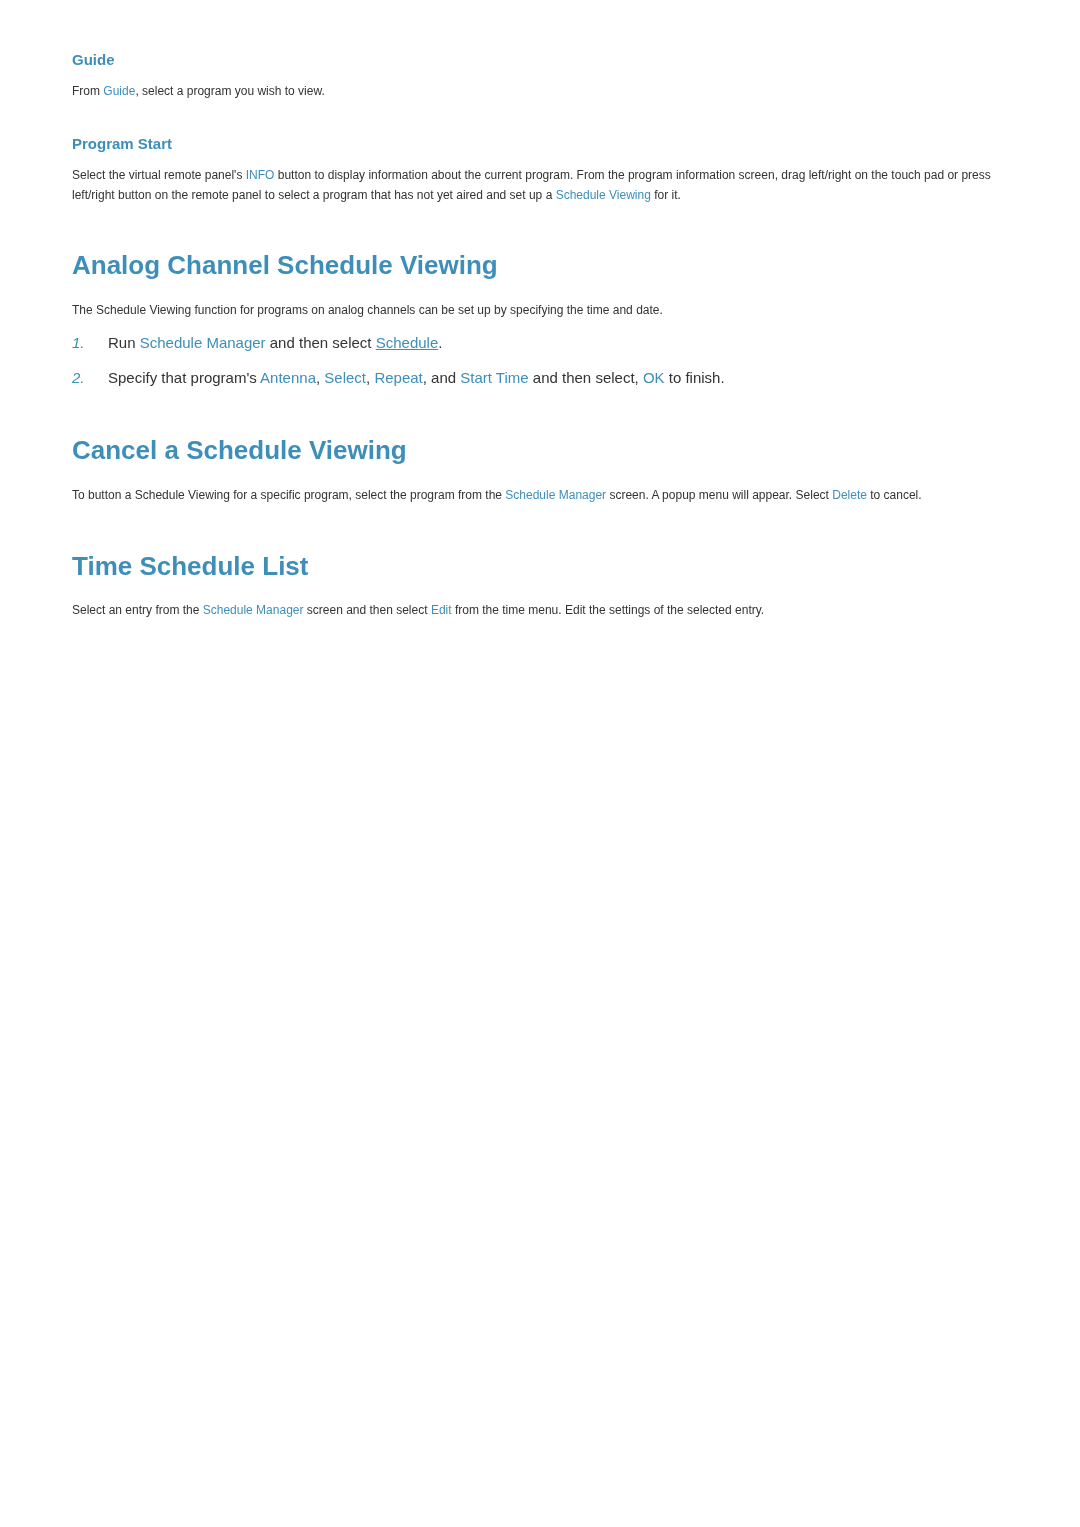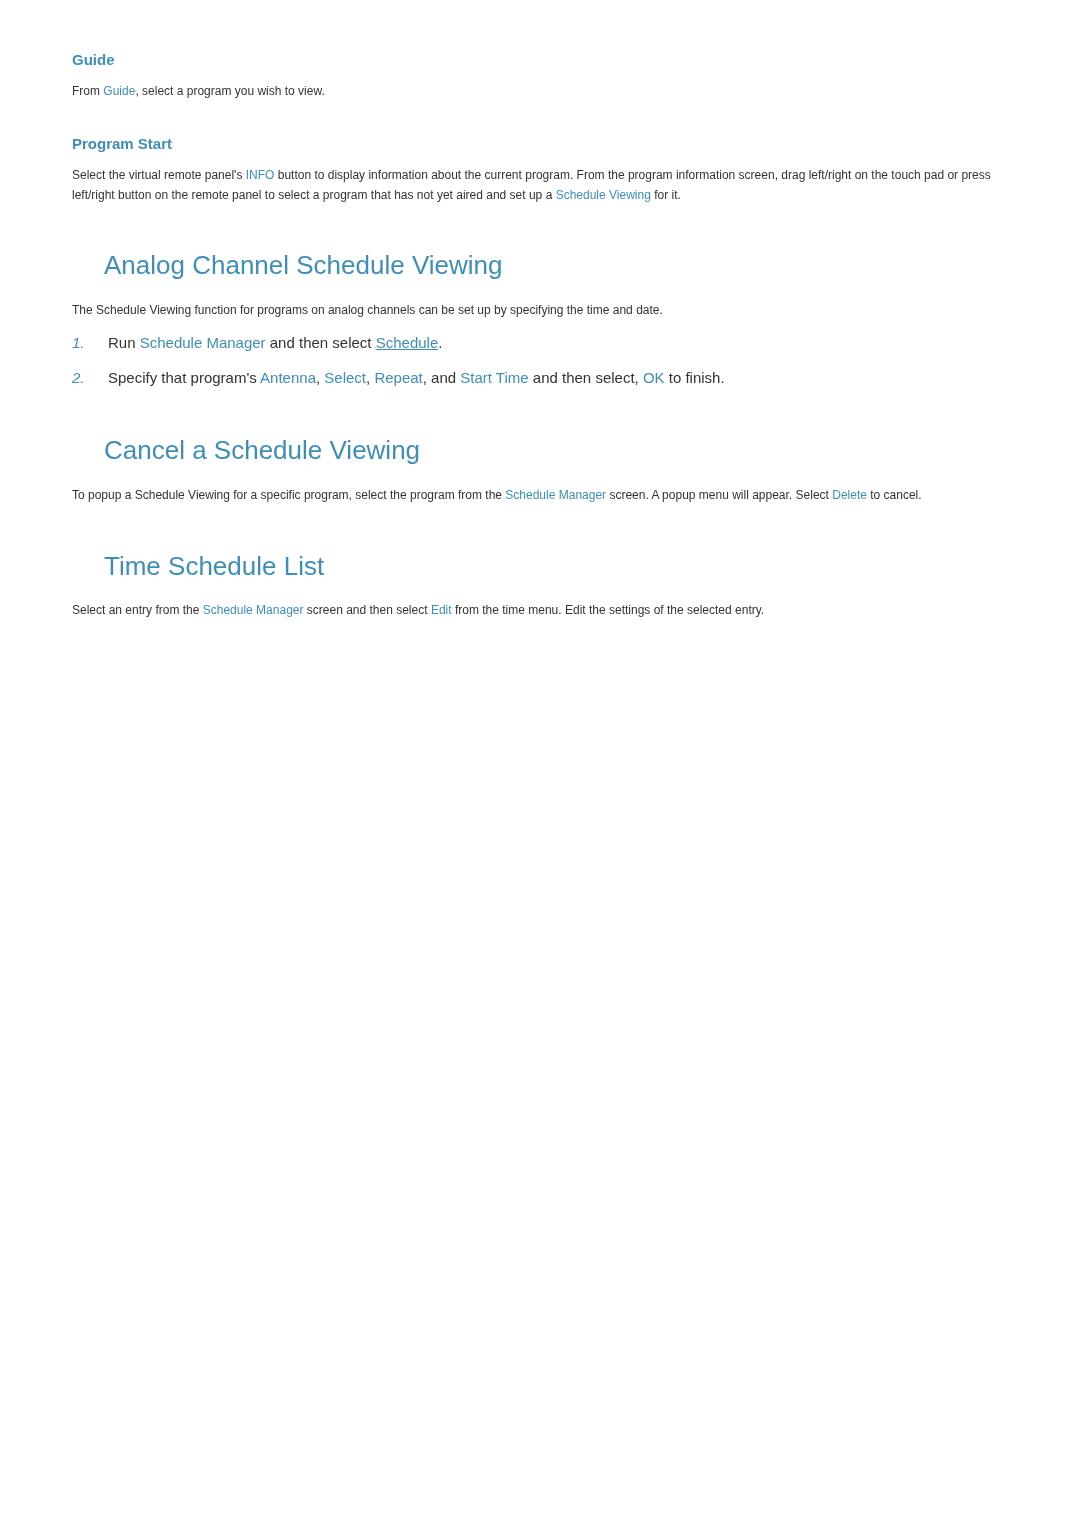--- a/index.html
+++ b/index.html
@@ -26,24 +26,23 @@
     .section-heading-small {
       color: #3d8eb9;
       font-size: 15px;
       font-weight: 600;
       margin-bottom: 10px;
     }
 
     .section-heading-large {
       color: #3d8eb9;
       font-size: 26px;
-      font-weight: 400;
+      font-weight: 700;
       margin-bottom: 14px;
       padding-top: 10px;
-      margin-left: 32px;
     }
 
     p {
       color: #333333;
       font-size: 12px;
       line-height: 1.65;
       margin-bottom: 10px;
     }
 
     .link {
@@ -120,21 +119,21 @@
       <span>
         <span>Specify that program's </span><a class="link">Antenna</a><span>, </span><a class="link">Select</a><span>, </span><a class="link">Repeat</a><span>, and </span><a class="link">Start Time</a><span> and then select, </span><a class="link">OK</a><span> to finish.</span>
       </span>
     </li>
   </ol>
 </div>
 
 <div class="large-section">
   <h2 class="section-heading-large">Cancel a Schedule Viewing</h2>
   <p>
-    <span>To popup a Schedule Viewing for a specific program, select the program from the </span><a class="link">Schedule Manager</a><span> screen. A popup menu will appear. Select </span><a class="link">Delete</a><span> to cancel.</span>
+    <span>To button a Schedule Viewing for a specific program, select the program from the </span><a class="link">Schedule Manager</a><span> screen. A popup menu will appear. Select </span><a class="link">Delete</a><span> to cancel.</span>
   </p>
 </div>
 
 <div class="large-section">
   <h2 class="section-heading-large">Time Schedule List</h2>
   <p>
     <span>Select an entry from the </span><a class="link">Schedule Manager</a><span> screen and then select </span><a class="link">Edit</a><span> from the time menu. Edit the settings of the selected entry.</span>
   </p>
 </div>
 

